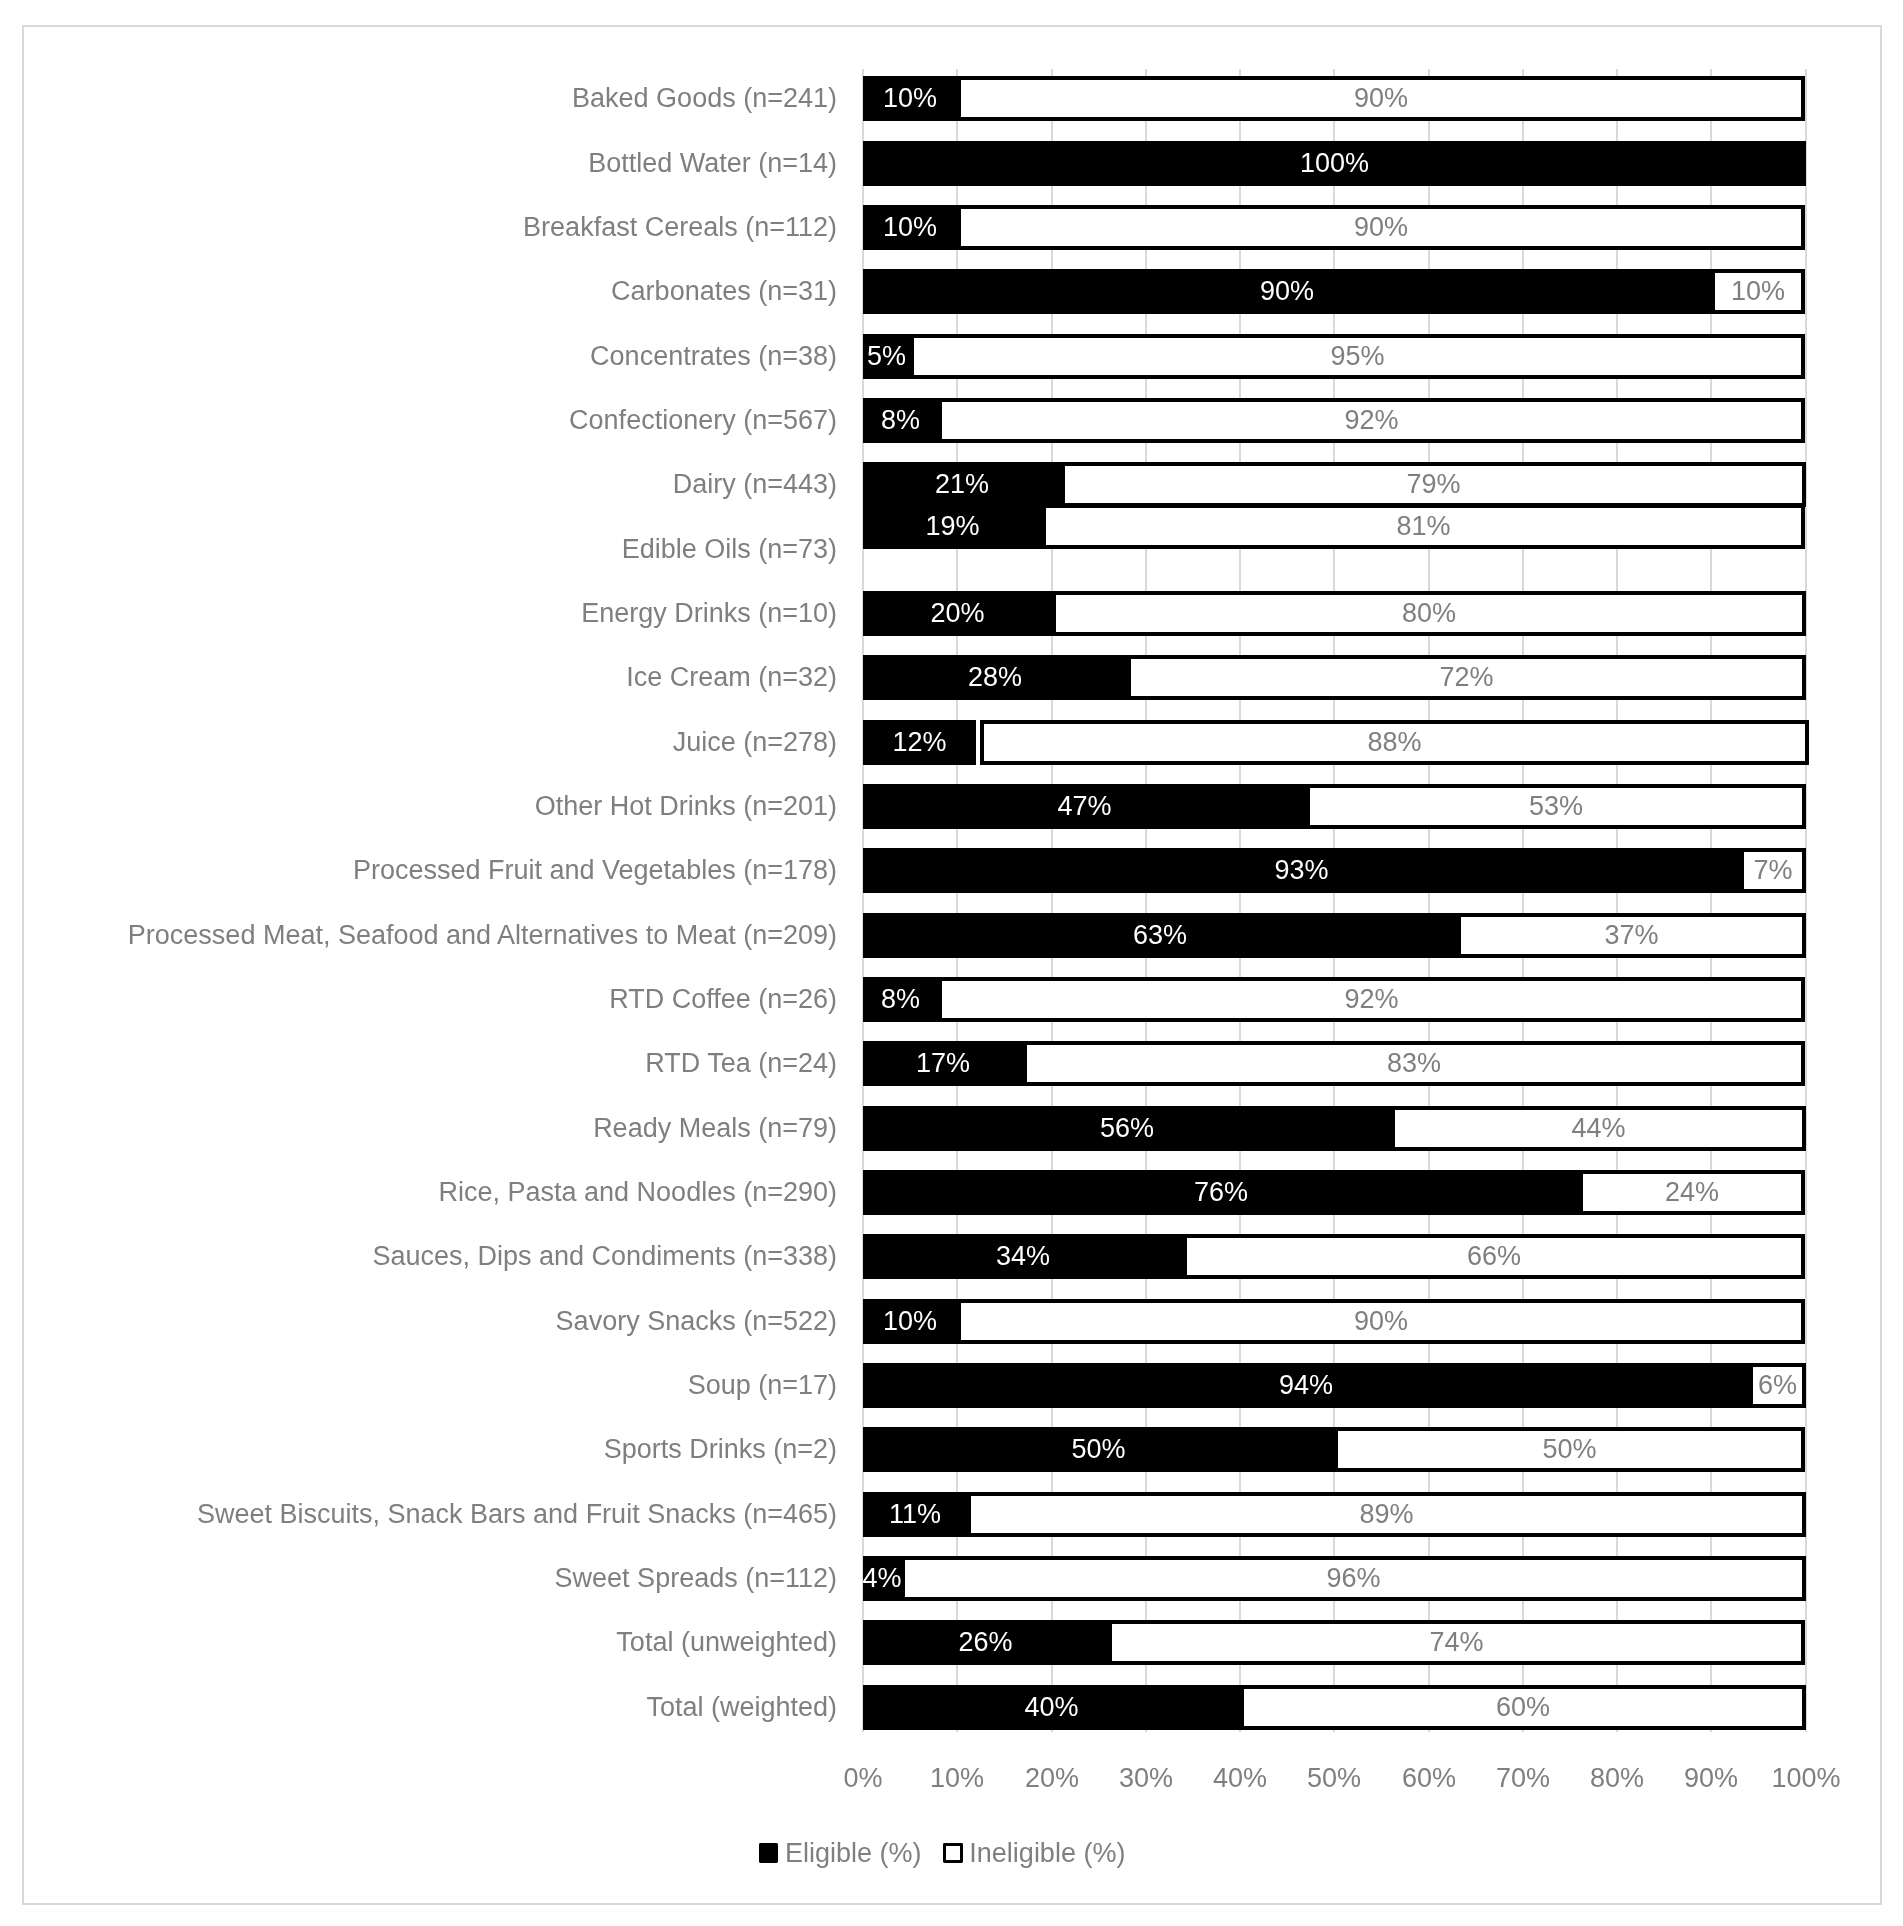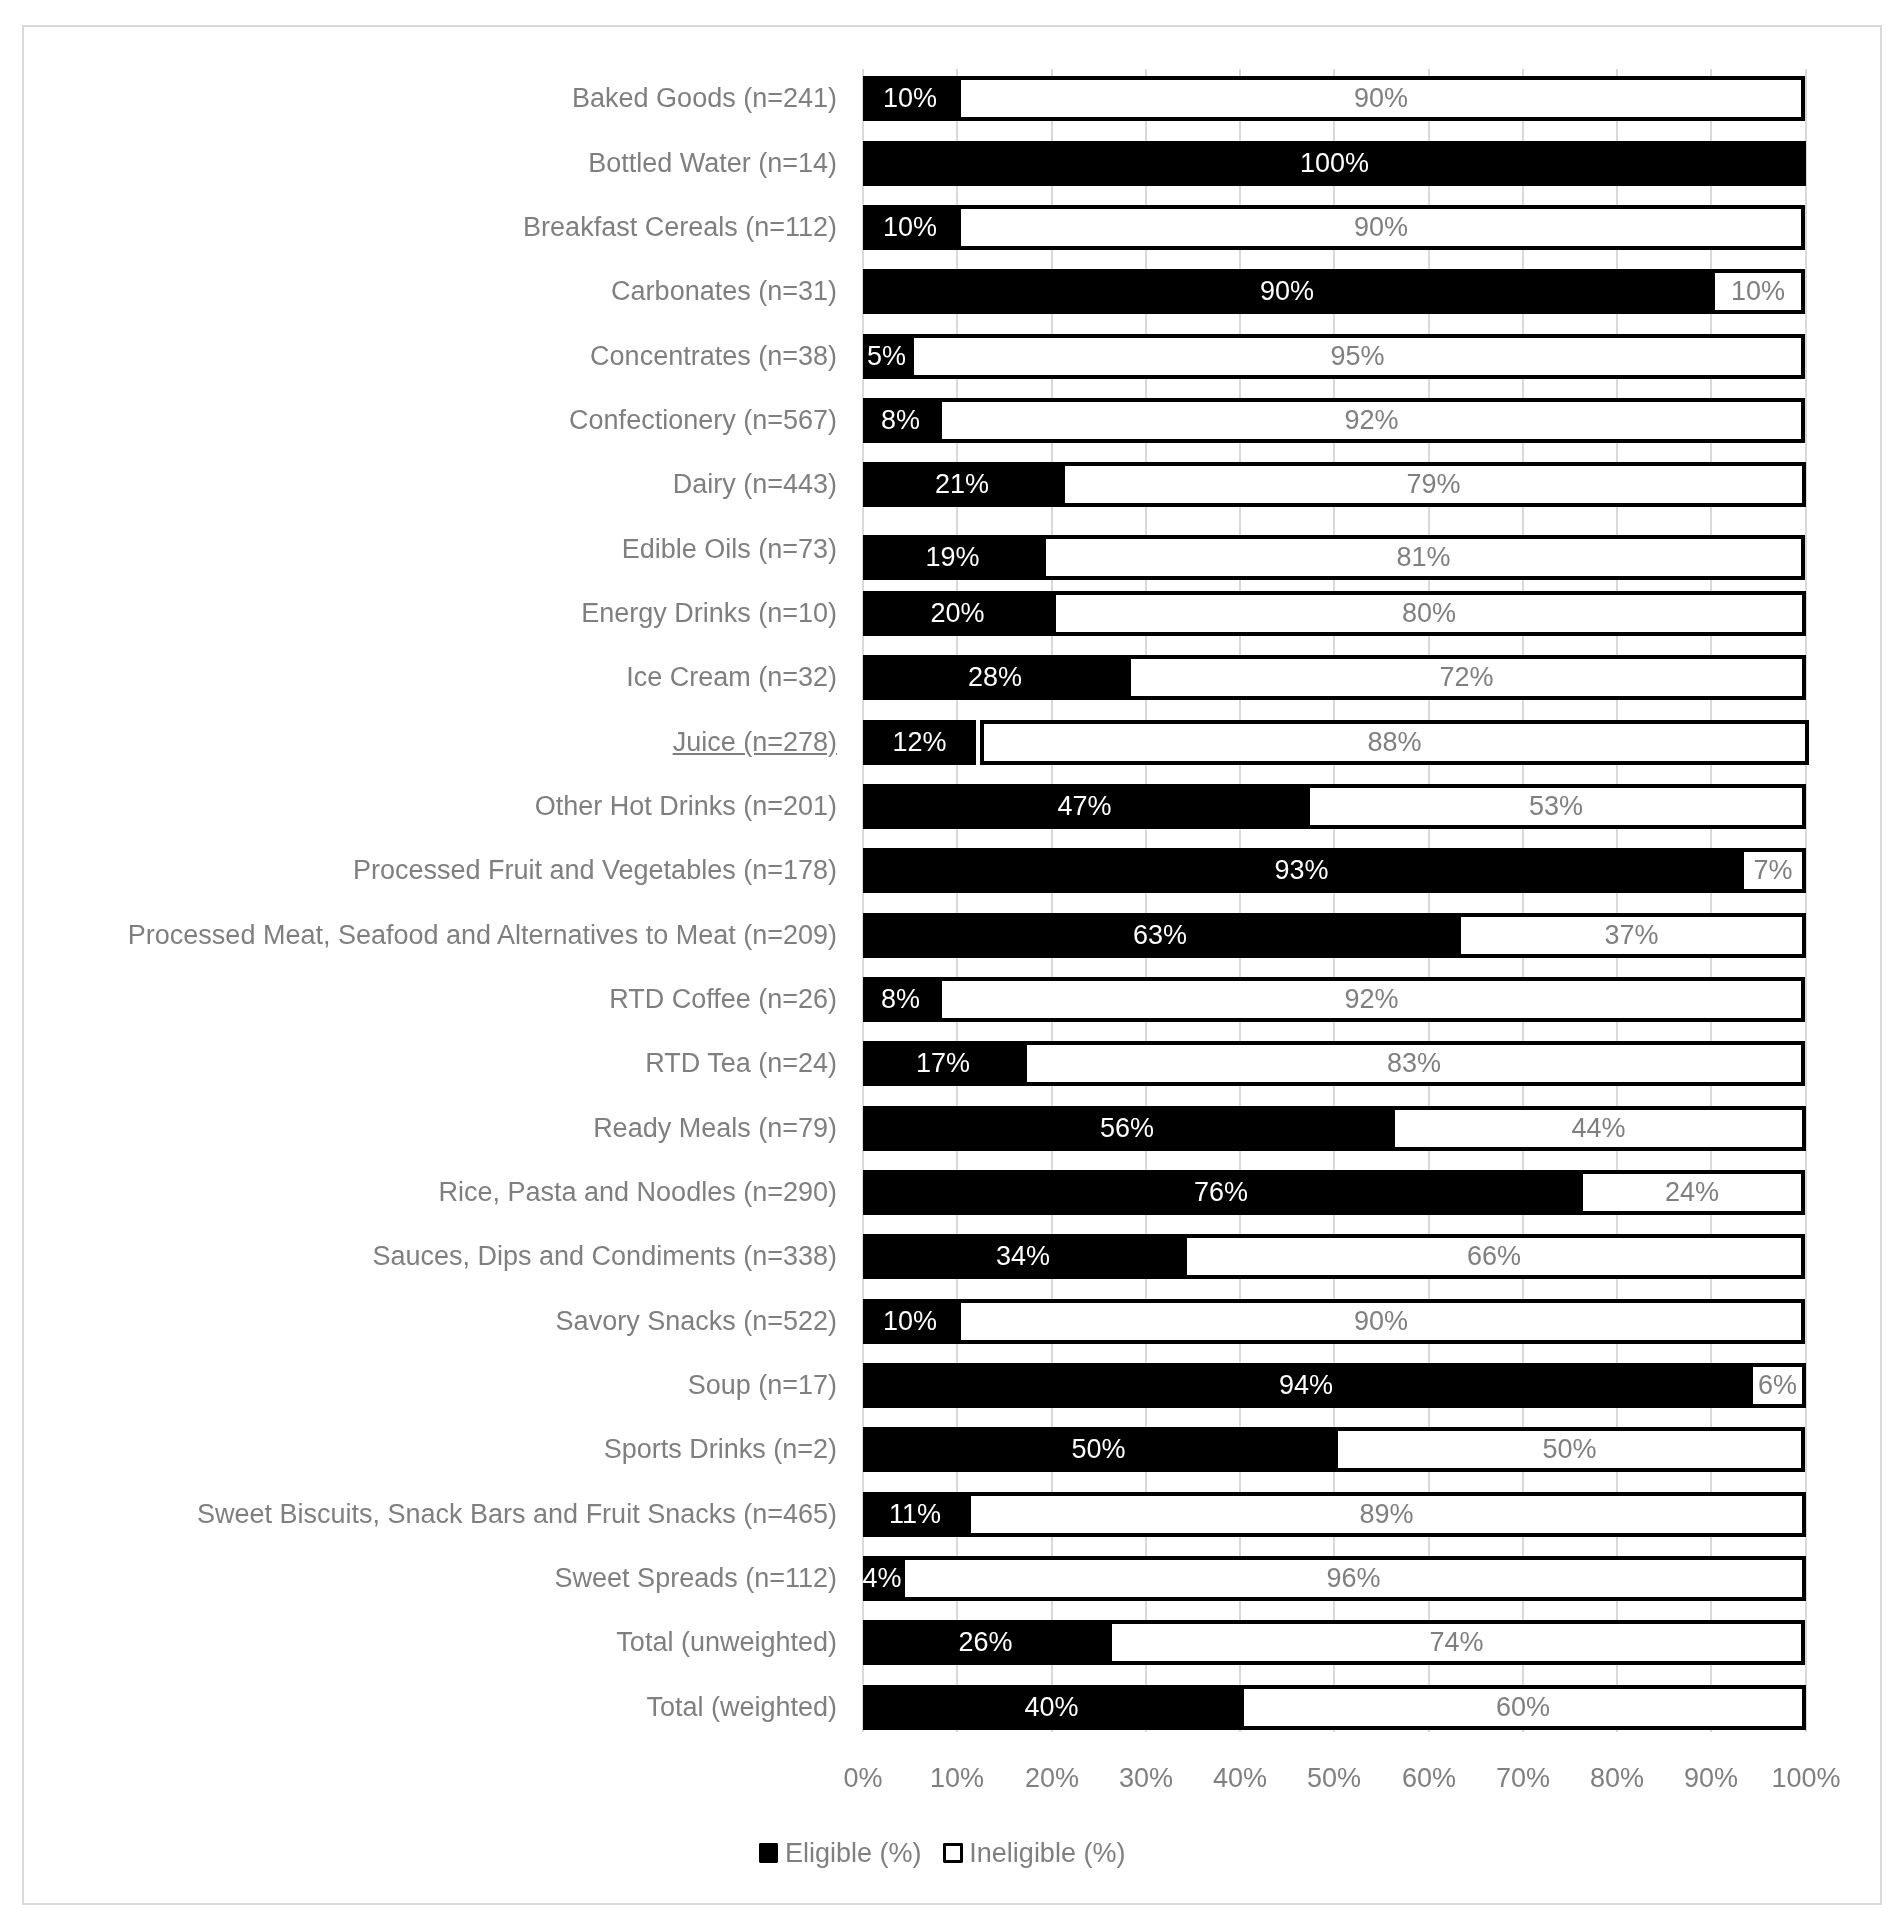--- a/index.html
+++ b/index.html
@@ -80,35 +80,35 @@
     <div class="bar" style="top: 398px;">
       <div class="seg elig" style="width: 75px;">8%</div>
       <div class="seg inel" style="left: 75px; width: 867px;">92%</div>
     </div>
     <div class="row-label" style="top: 462px;">Dairy (n=443)</div>
     <div class="bar" style="top: 462px;">
       <div class="seg elig" style="width: 198px;">21%</div>
       <div class="seg inel" style="left: 198px; width: 745px;">79%</div>
     </div>
     <div class="row-label" style="top: 527px;">Edible Oils (n=73)</div>
-    <div class="bar" style="top: 535px;">
+    <div class="bar" style="top: 504px;">
       <div class="seg elig" style="width: 179px;">19%</div>
       <div class="seg inel" style="left: 179px; width: 763px;">81%</div>
     </div>
     <div class="row-label" style="top: 591px;">Energy Drinks (n=10)</div>
     <div class="bar" style="top: 591px;">
       <div class="seg elig" style="width: 189px;">20%</div>
       <div class="seg inel" style="left: 189px; width: 754px;">80%</div>
     </div>
     <div class="row-label" style="top: 655px;">Ice Cream (n=32)</div>
     <div class="bar" style="top: 655px;">
       <div class="seg elig" style="width: 264px;">28%</div>
       <div class="seg inel" style="left: 264px; width: 679px;">72%</div>
     </div>
-    <div class="row-label" style="top: 720px; text-decoration: underline;">Juice (n=278)</div>
+    <div class="row-label" style="top: 720px;">Juice (n=278)</div>
     <div class="bar" style="top: 720px;">
       <div class="seg elig" style="width: 113px;">12%</div>
       <div class="seg inel" style="left: 117px; width: 829px;">88%</div>
     </div>
     <div class="row-label" style="top: 784px;">Other Hot Drinks (n=201)</div>
     <div class="bar" style="top: 784px;">
       <div class="seg elig" style="width: 443px;">47%</div>
       <div class="seg inel" style="left: 443px; width: 500px;">53%</div>
     </div>
     <div class="row-label" style="top: 848px;">Processed Fruit and Vegetables (n=178)</div>

